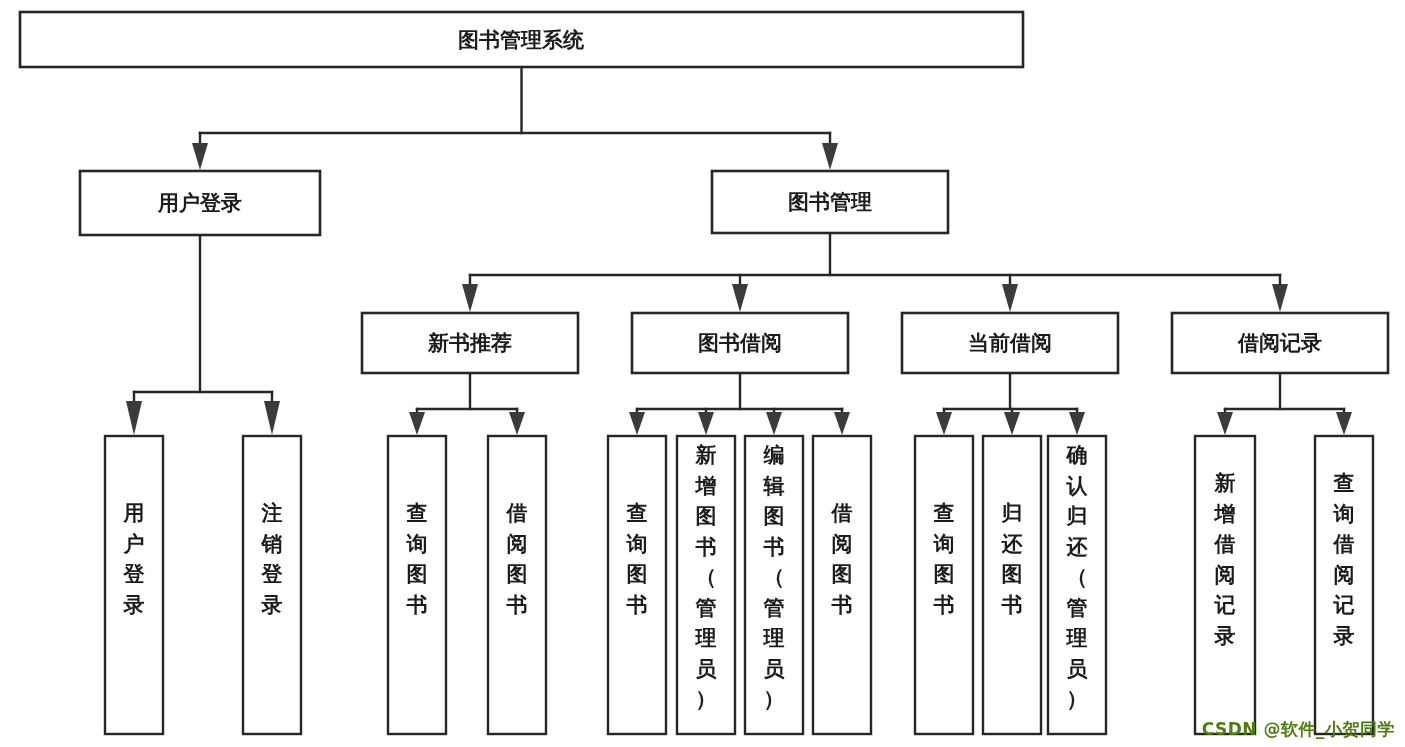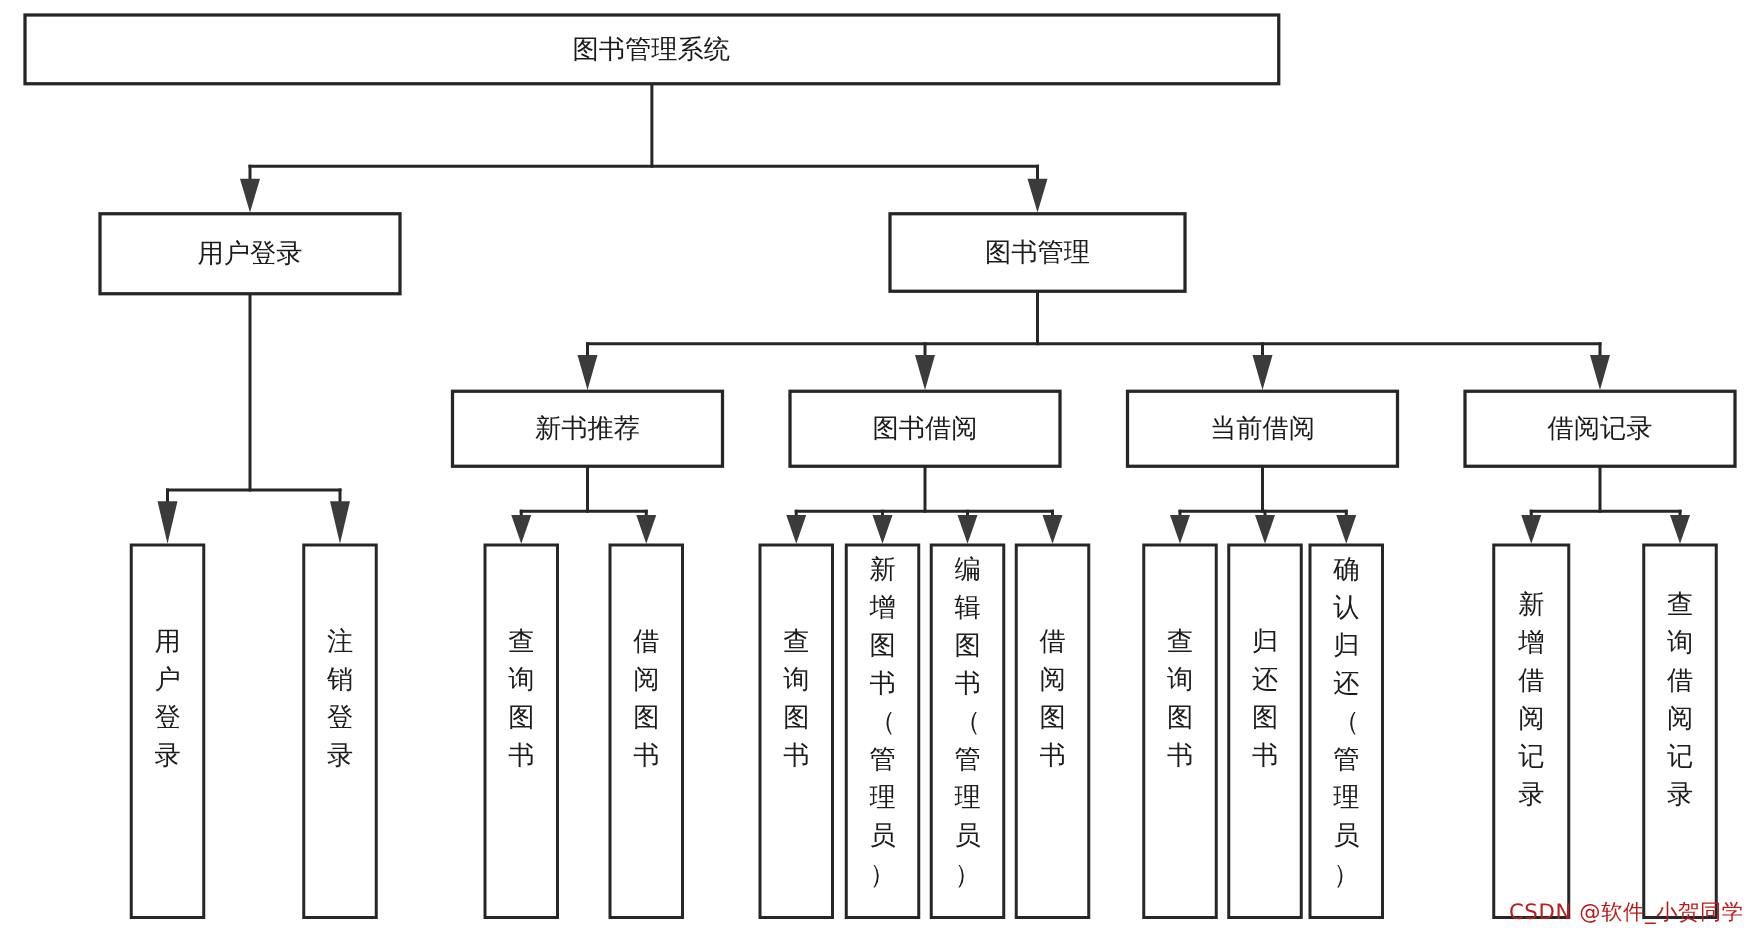--- a/index.html
+++ b/index.html
@@ -12,20 +12,21 @@
     height: 747px;
     font-family: "DejaVu Sans", "Liberation Sans", sans-serif;
     overflow: hidden;
     position: relative;
   }
   #diagram-root {
     position: absolute;
     top: 0; left: 0;
     width: 1405px;
     height: 747px;
+    font-weight: bold;
   }
   svg.diagram {
     display: block;
     width: 1405px;
     height: 747px;
   }
   .node-rect {
     fill: #ffffff;
     stroke: #262626;
     stroke-width: 2.6;
@@ -55,21 +56,21 @@
     fill: #1c1c1c;
     font-size: 21px;
     text-anchor: middle;
   }
   .watermark {
     position: absolute;
     right: 10px;
     bottom: 6px;
     font-family: "DejaVu Sans", "Liberation Sans", sans-serif;
     font-size: 17px;
-    color: #b91c1c;
+    color: #4d7c0f;
     white-space: nowrap;
     letter-spacing: 0.5px;
     margin-top: 12px;
   }
 </style>
 </head>
 <body>
 
 <div id="diagram-root">
   <svg class="diagram" viewBox="0 0 1405 747" xmlns="http://www.w3.org/2000/svg">

